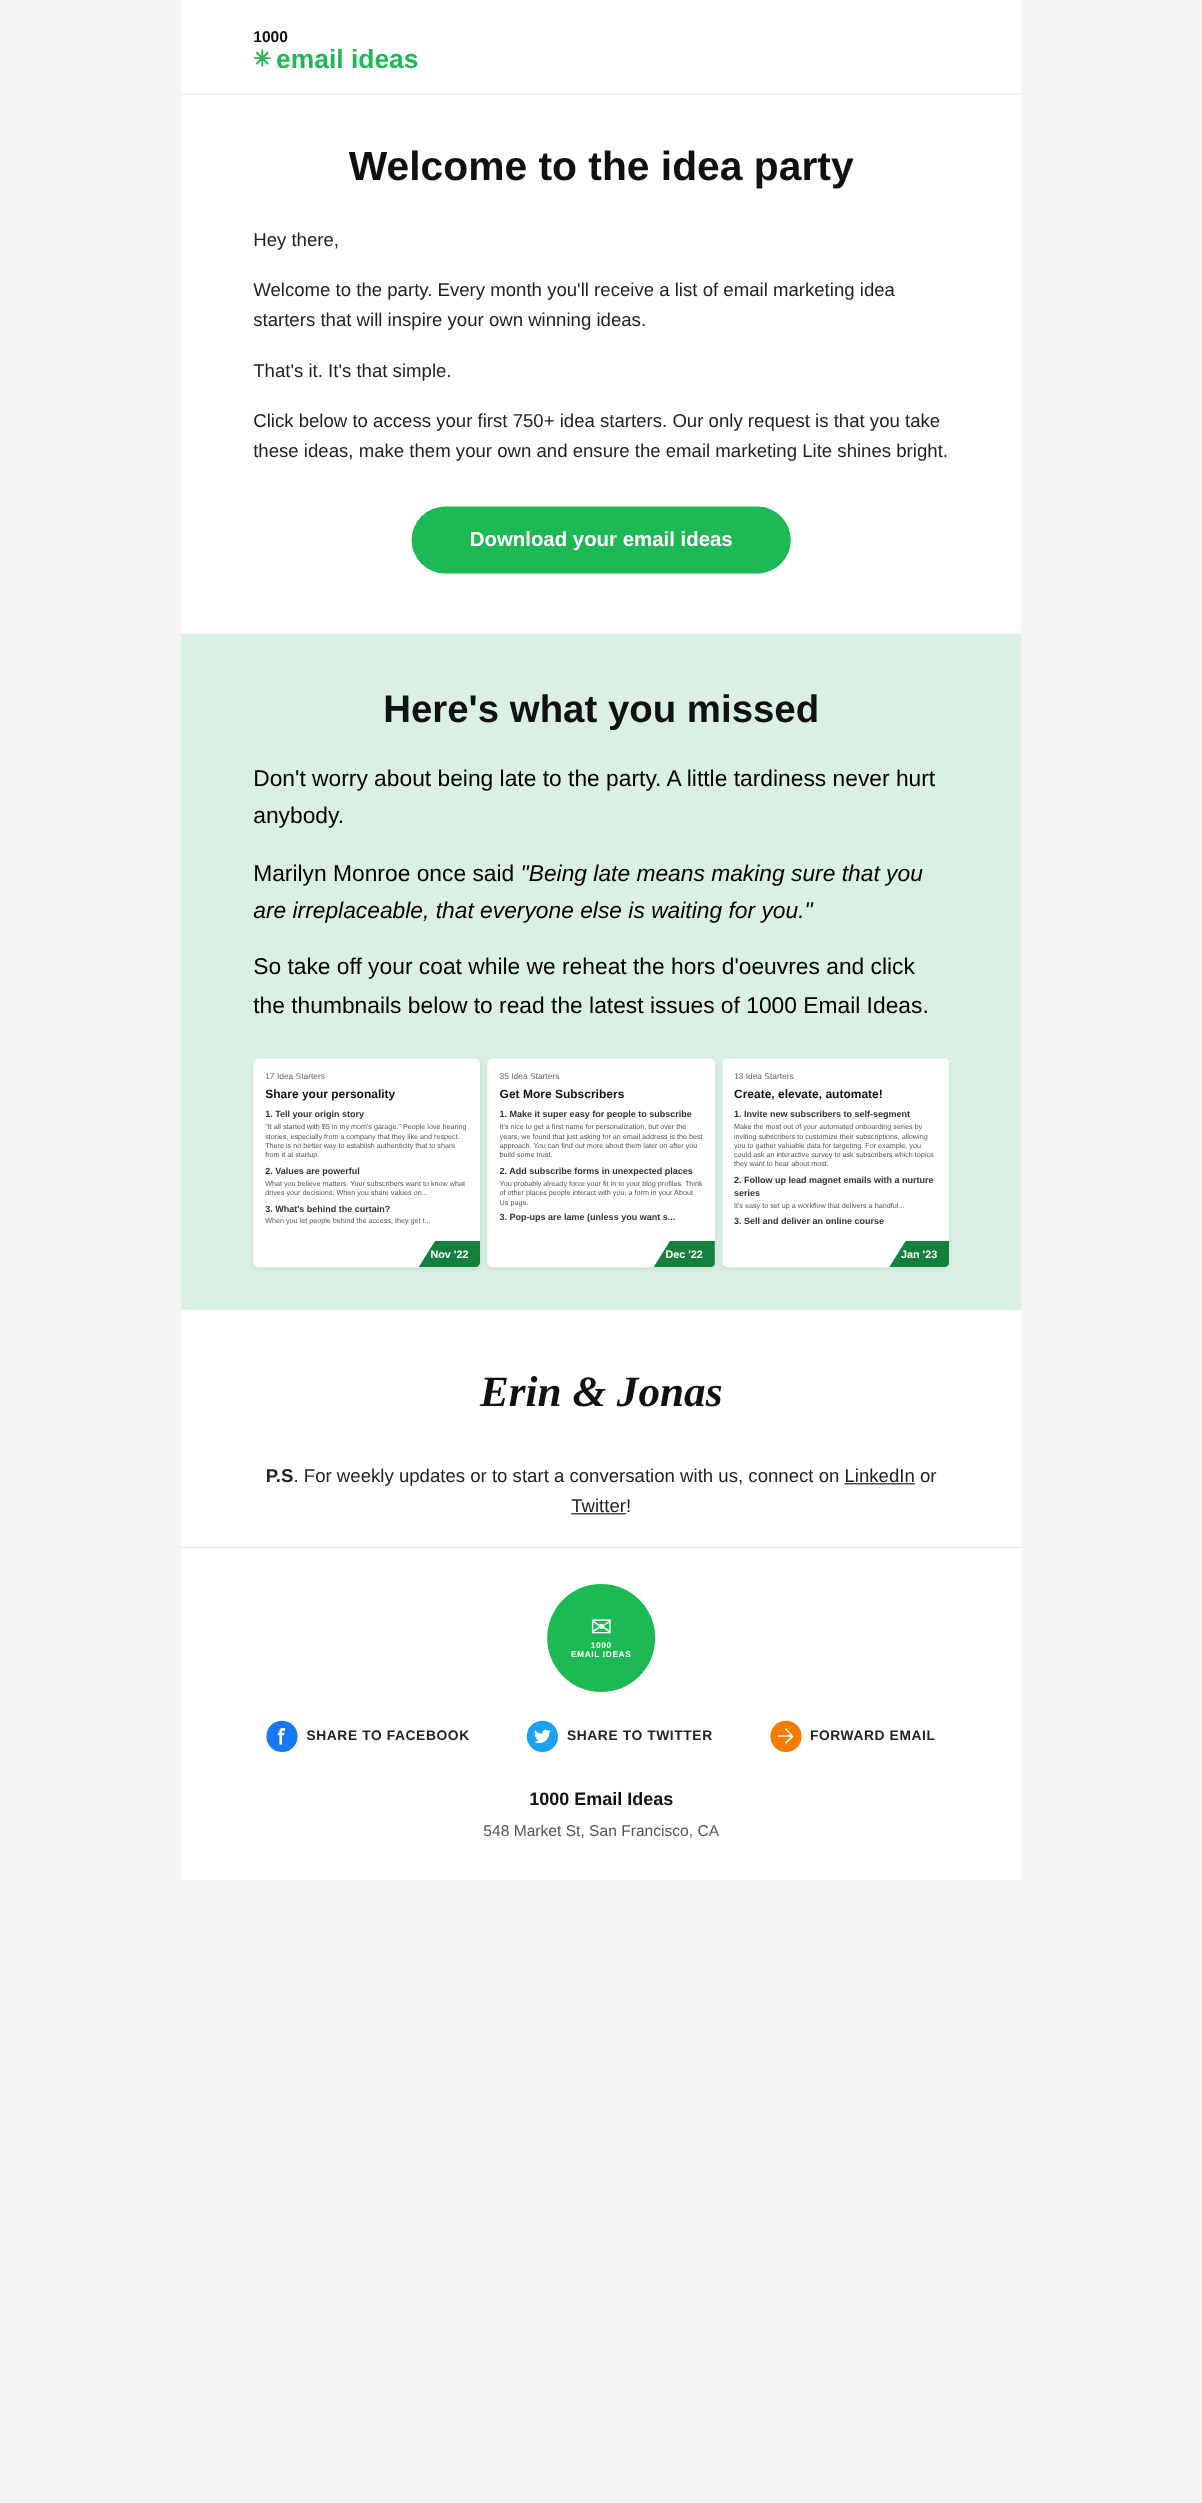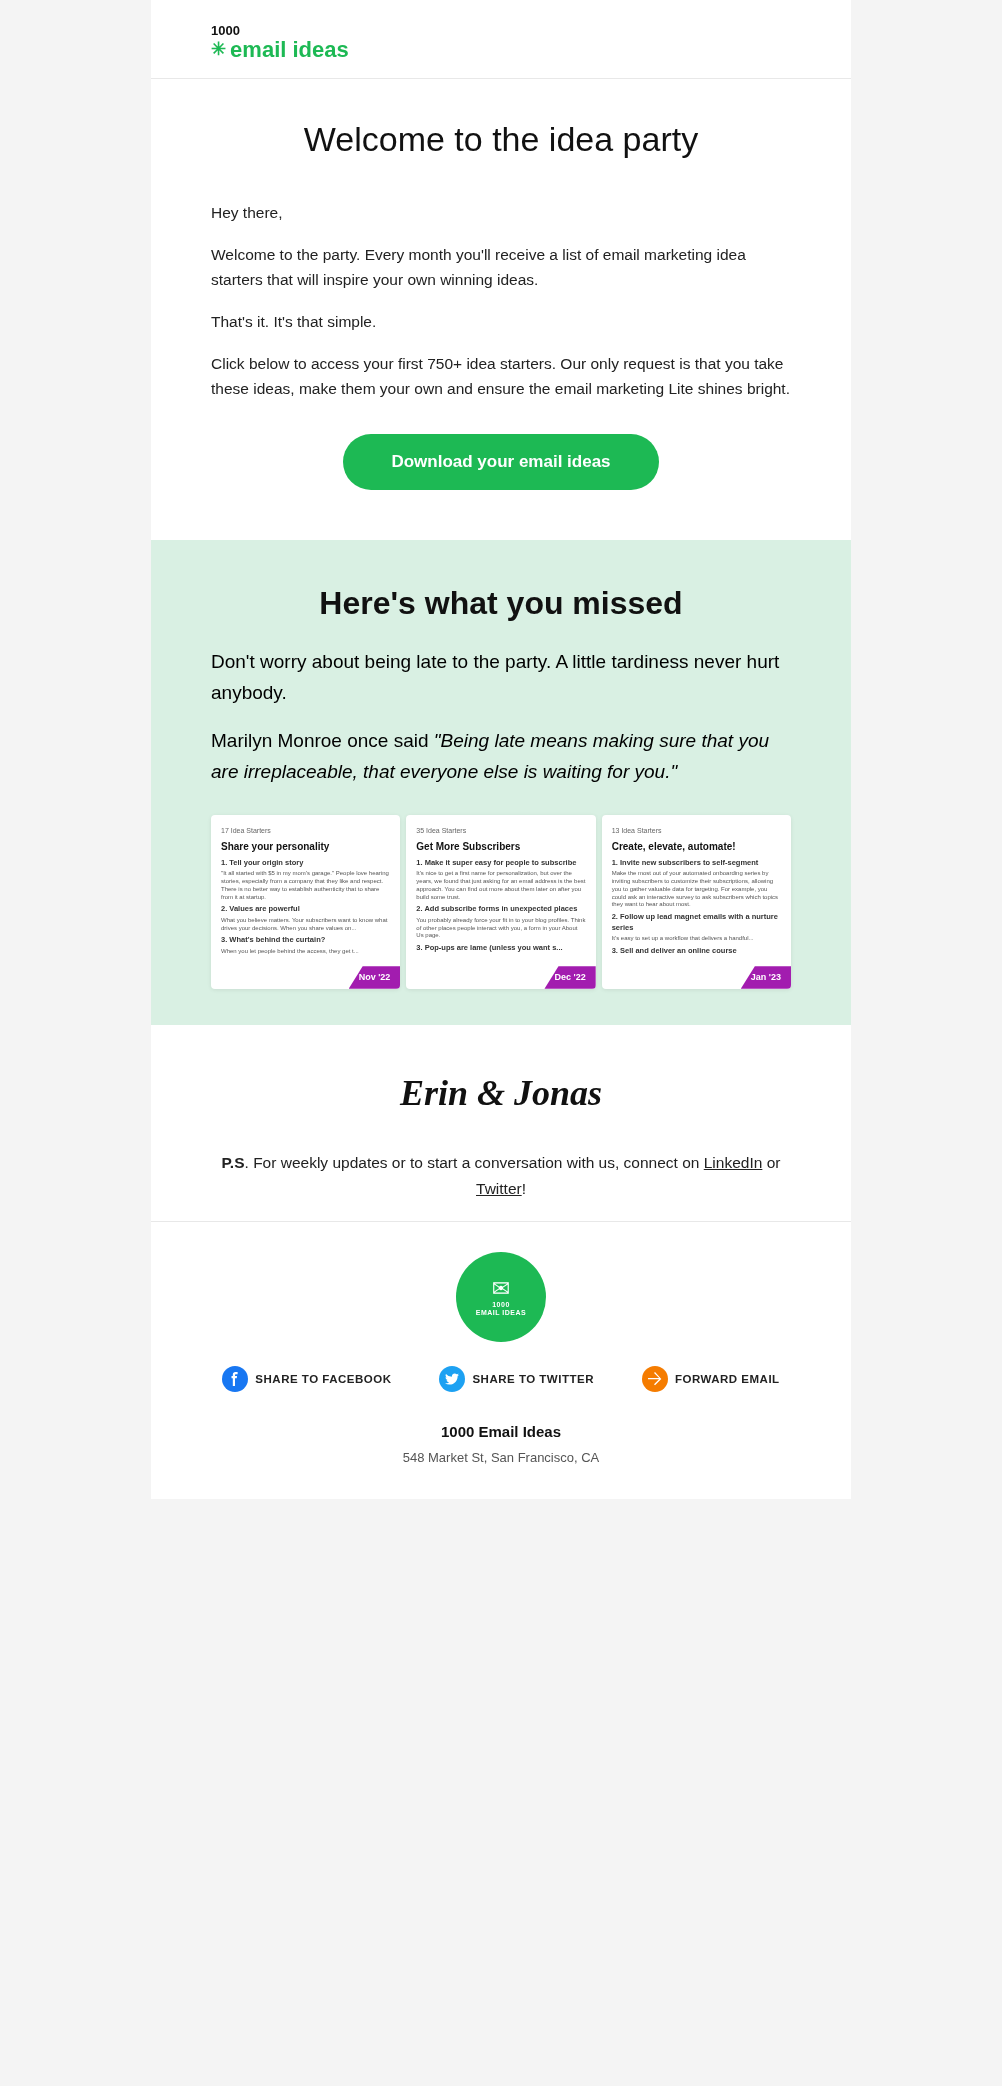--- a/index.html
+++ b/index.html
@@ -43,24 +43,24 @@
       color: #1db954;
       font-size: 18px;
     }
     
     .main-content {
       padding: 40px 60px 30px;
       background: #fff;
     }
     .main-title {
       font-size: 34px;
-      font-weight: 400;
-      text-align: center;
-      color: #111;
-      margin-bottom: 40px;
+      font-weight: 700;
+      text-align: center;
+      color: #111;
+      margin-bottom: 28px;
       line-height: 1.2;
     }
     .body-text {
       font-size: 15.5px;
       color: #222;
       margin-bottom: 16px;
       line-height: 1.65;
     }
     .cta-wrapper {
       text-align: center;
@@ -145,21 +145,21 @@
     .thumb-line-sm {
       font-size: 6px;
       color: #555;
       margin-bottom: 3px;
       line-height: 1.3;
     }
     .date-label {
       position: absolute;
       bottom: 0;
       right: 0;
-      background: #a21caf;
+      background: #15803d;
       color: #fff;
       font-size: 9px;
       font-weight: 700;
       padding: 4px 10px;
       clip-path: polygon(14px 0, 100% 0, 100% 100%, 0 100%);
     }
     
     .signature-section {
       padding: 40px 60px 20px;
       background: #fff;
@@ -288,20 +288,21 @@
       <button class="cta-button">Download your email ideas</button>
     </div>
   </div>
 
   <div class="green-section">
     <h2 class="section-title">Here's what you missed</h2>
     <p class="green-text">Don't worry about being late to the party. A little tardiness never hurt anybody.</p>
     <p class="green-text">
       <span>Marilyn Monroe once said </span><em>"Being late means making sure that you are irreplaceable, that everyone else is waiting for you."</em>
     </p>
+    <p class="green-text">So take off your coat while we reheat the hors d'oeuvres and click the thumbnails below to read the latest issues of 1000 Email Ideas.</p>
 
     <div class="thumbnails">
 
       <div class="thumb-card">
         <div class="thumb-inner">
           <div class="thumb-badge-row">17 Idea Starters</div>
           <div class="thumb-heading">Share your personality</div>
           <div class="thumb-line"><strong>1. Tell your origin story</strong></div>
           <div class="thumb-line-sm">"It all started with $5 in my mom's garage." People love hearing stories, especially from a company that they like and respect. There is no better way to establish authenticity that to share from it at startup.</div>
           <div class="thumb-line"><strong>2. Values are powerful</strong></div>

